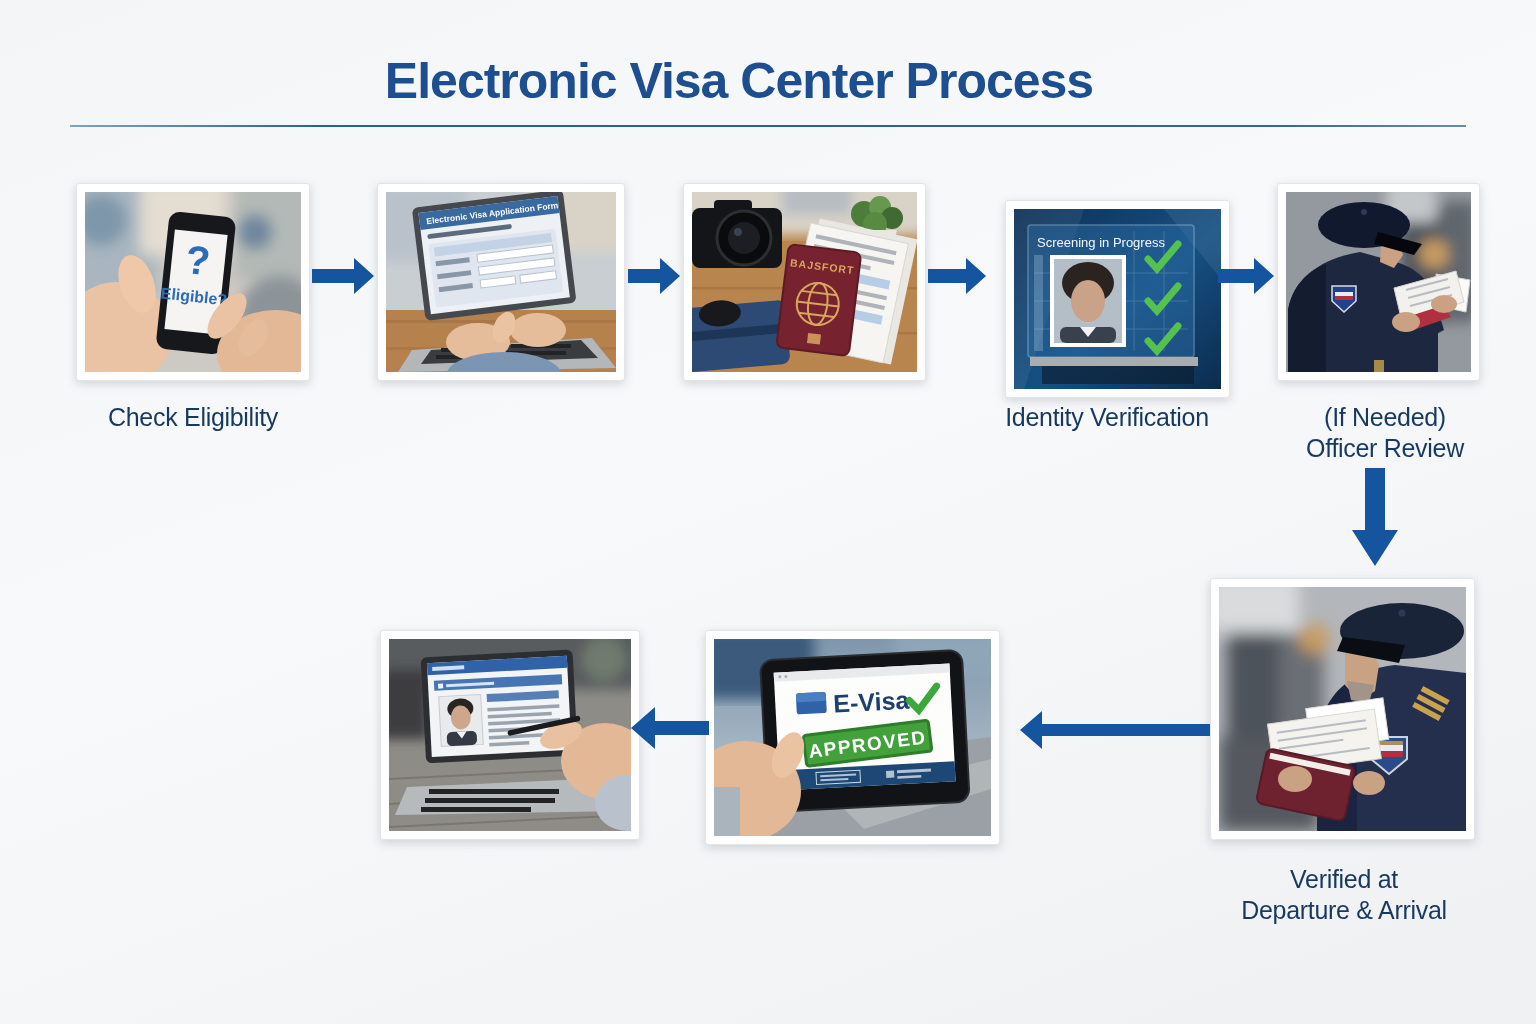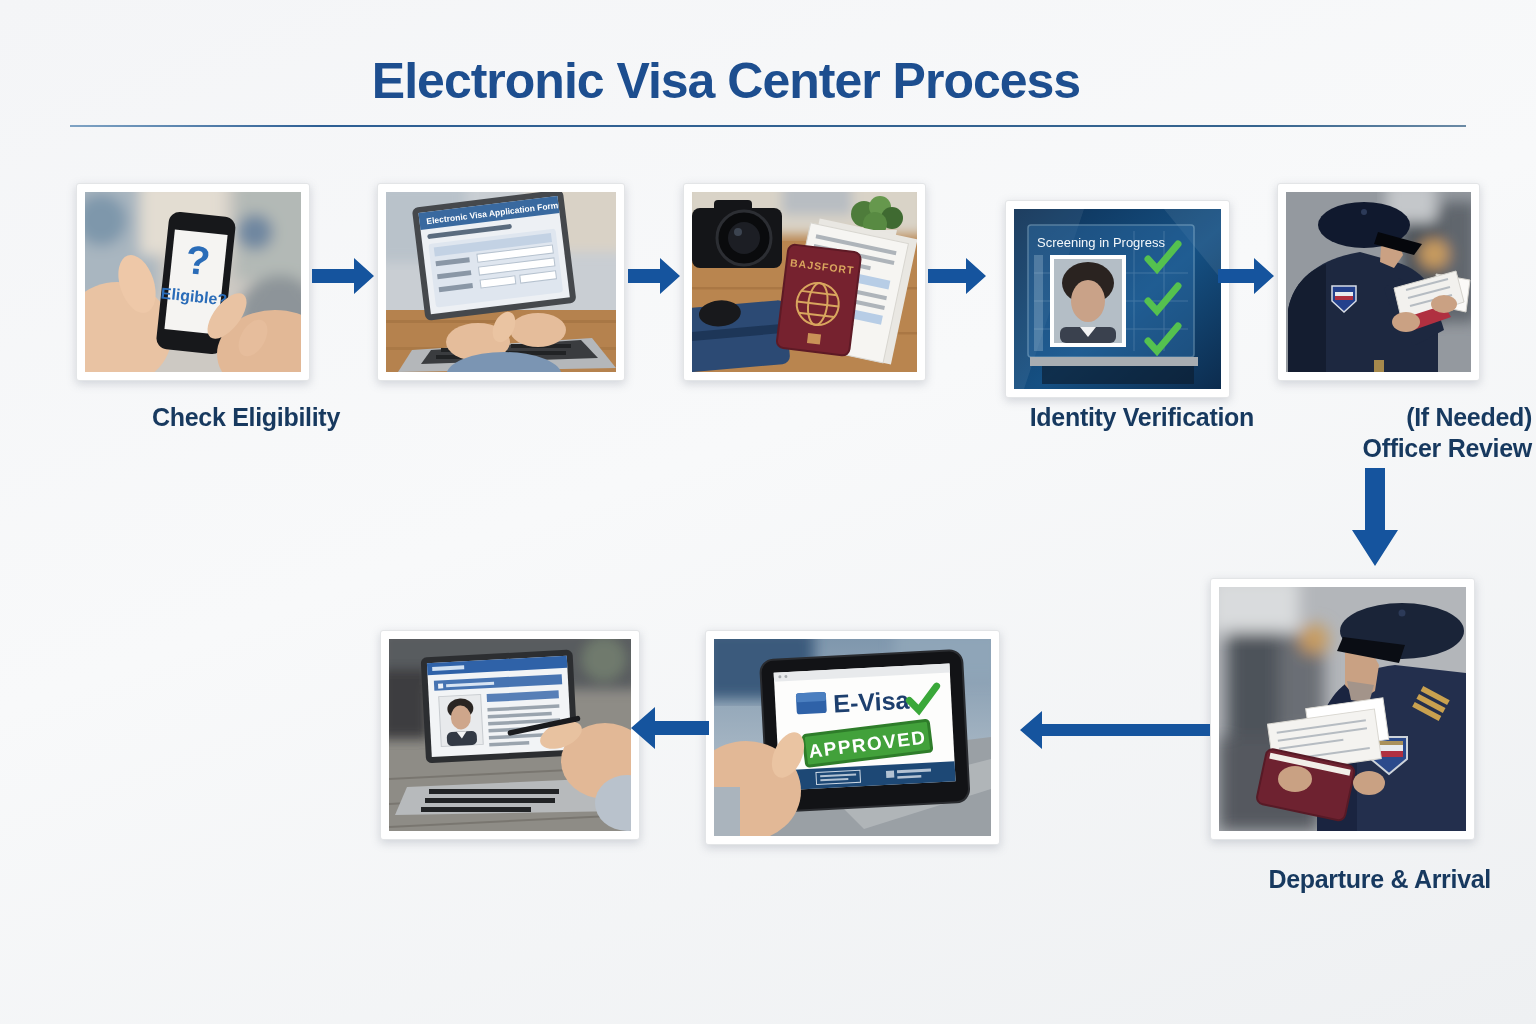--- a/index.html
+++ b/index.html
@@ -1,27 +1,27 @@
 <!DOCTYPE html>
 <html><head>
 <meta charset="utf-8">
 <style>
   html,body{margin:0;padding:0;}
   body{width:1536px;height:1024px;overflow:hidden;
        font-family:"Liberation Sans",sans-serif;
        background:linear-gradient(160deg,#f4f5f7 0%,#f8f9fa 45%,#eef0f2 100%);}
   .canvas{position:relative;width:1536px;height:1024px;}
   .page-title{position:absolute;top:52px;left:0;width:1452px;text-align:center;
-       font-size:50px;font-weight:bold;color:#1d4e8f;letter-spacing:-1px;margin:0;}
+       font-size:50px;font-weight:bold;color:#1d4e8f;letter-spacing:-1px;margin:0;padding-left:13px;}
   .title-underline{position:absolute;top:125px;left:70px;width:1396px;height:2px;
        background:linear-gradient(90deg,#7fa3c4,#2e5f94 18%,#35648f 85%,#6b8aa5);}
   .card{position:absolute;background:#ffffff;border:1px solid #e3e5e7;border-radius:3px;
        box-shadow:0 3px 10px rgba(110,120,135,.28);padding:8px;box-sizing:border-box;}
   .card svg{display:block;width:100%;height:100%;}
-  .caption{position:absolute;text-align:right;font-weight:bold;font-size:25px;
+  .caption{position:absolute;text-align:center;font-weight:normal;font-size:25px;
        line-height:31px;color:#17395f;letter-spacing:-0.3px;}
   .arrow{position:absolute;}
   .arrow svg{display:block;}
   text{font-family:"Liberation Sans",sans-serif;}
 </style>
 </head>
 <body>
 
 <div class="canvas">
 
@@ -333,20 +333,21 @@
       </g>
       <g transform="rotate(12 88 196)">
         <rect x="42" y="170" width="90" height="56" rx="7" fill="#6e2230" stroke="#571a26" stroke-width="2"></rect>
         <rect x="46" y="174" width="82" height="6" fill="#f2efe9"></rect>
       </g>
       <ellipse cx="76" cy="192" rx="17" ry="13" fill="#c9a183"></ellipse>
       <ellipse cx="150" cy="196" rx="16" ry="12" fill="#c9a183"></ellipse>
     </svg>
   </figure>
   <div class="caption" style="left:1197px;top:864px;width:294px;">
+    <div>Verified at</div>
     <div>Departure &amp; Arrival</div>
   </div>
 
   <figure class="card" style="left:705px;top:630px;width:295px;height:215px;margin:0;">
     <svg viewBox="0 0 277 197">
       <defs>
         <filter id="b7">
             <feGaussianBlur stdDeviation="7"></feGaussianBlur>
           </filter>
         <linearGradient id="g7" x1="0" y1="0" x2="0" y2="1">

